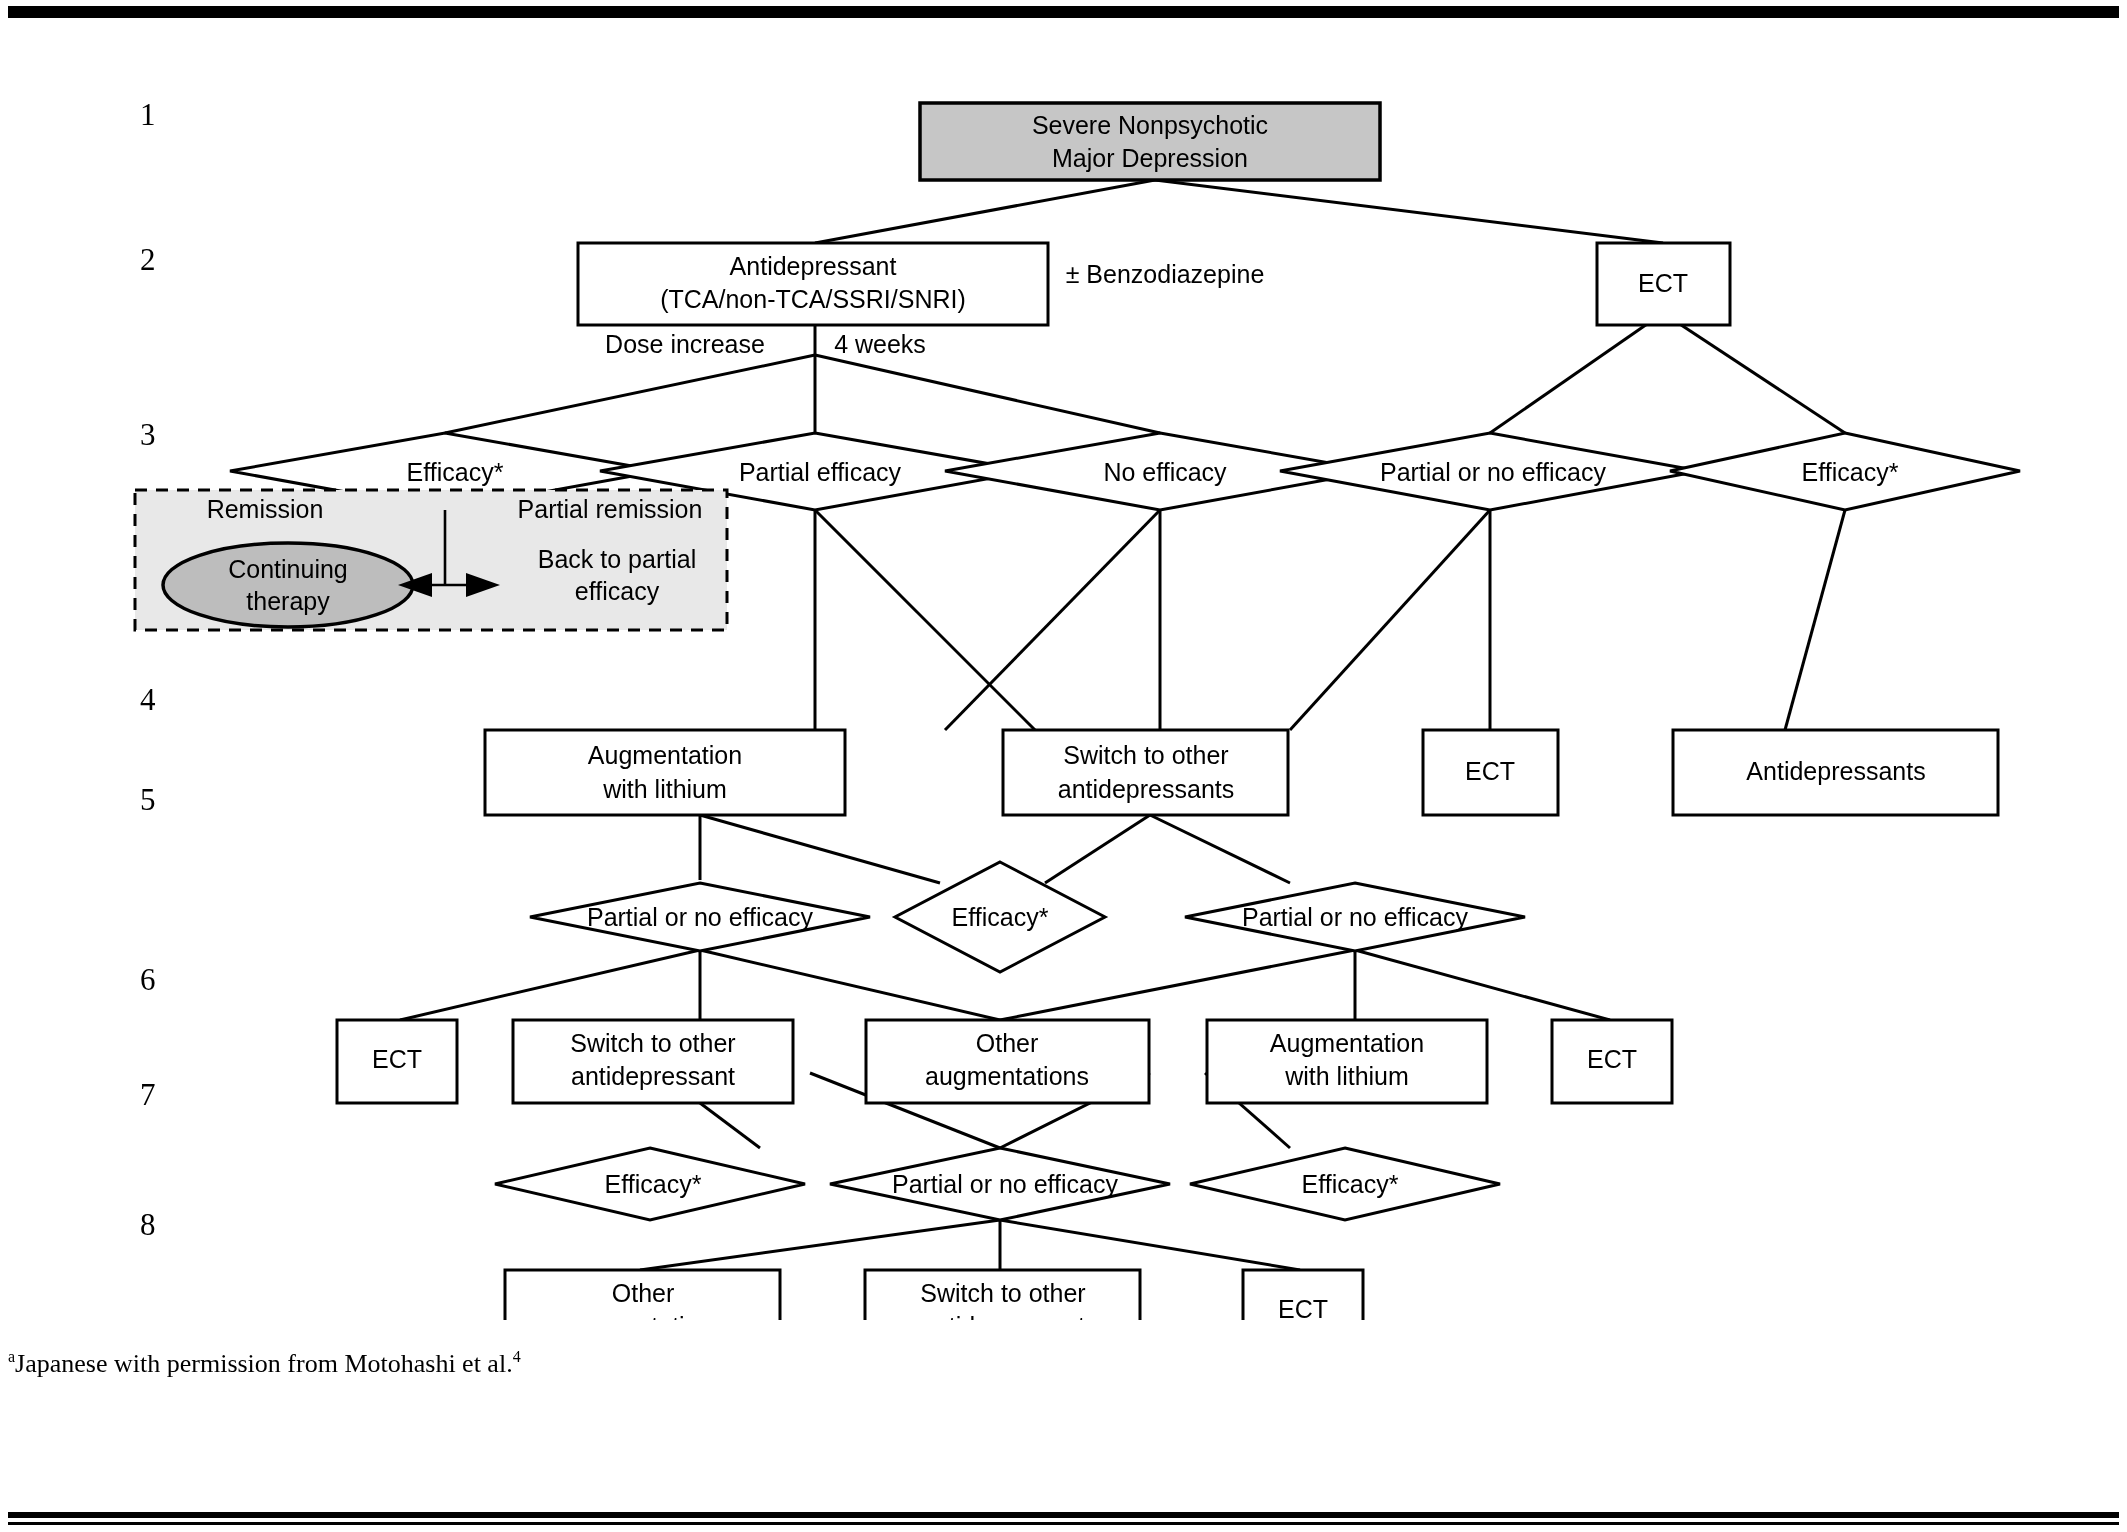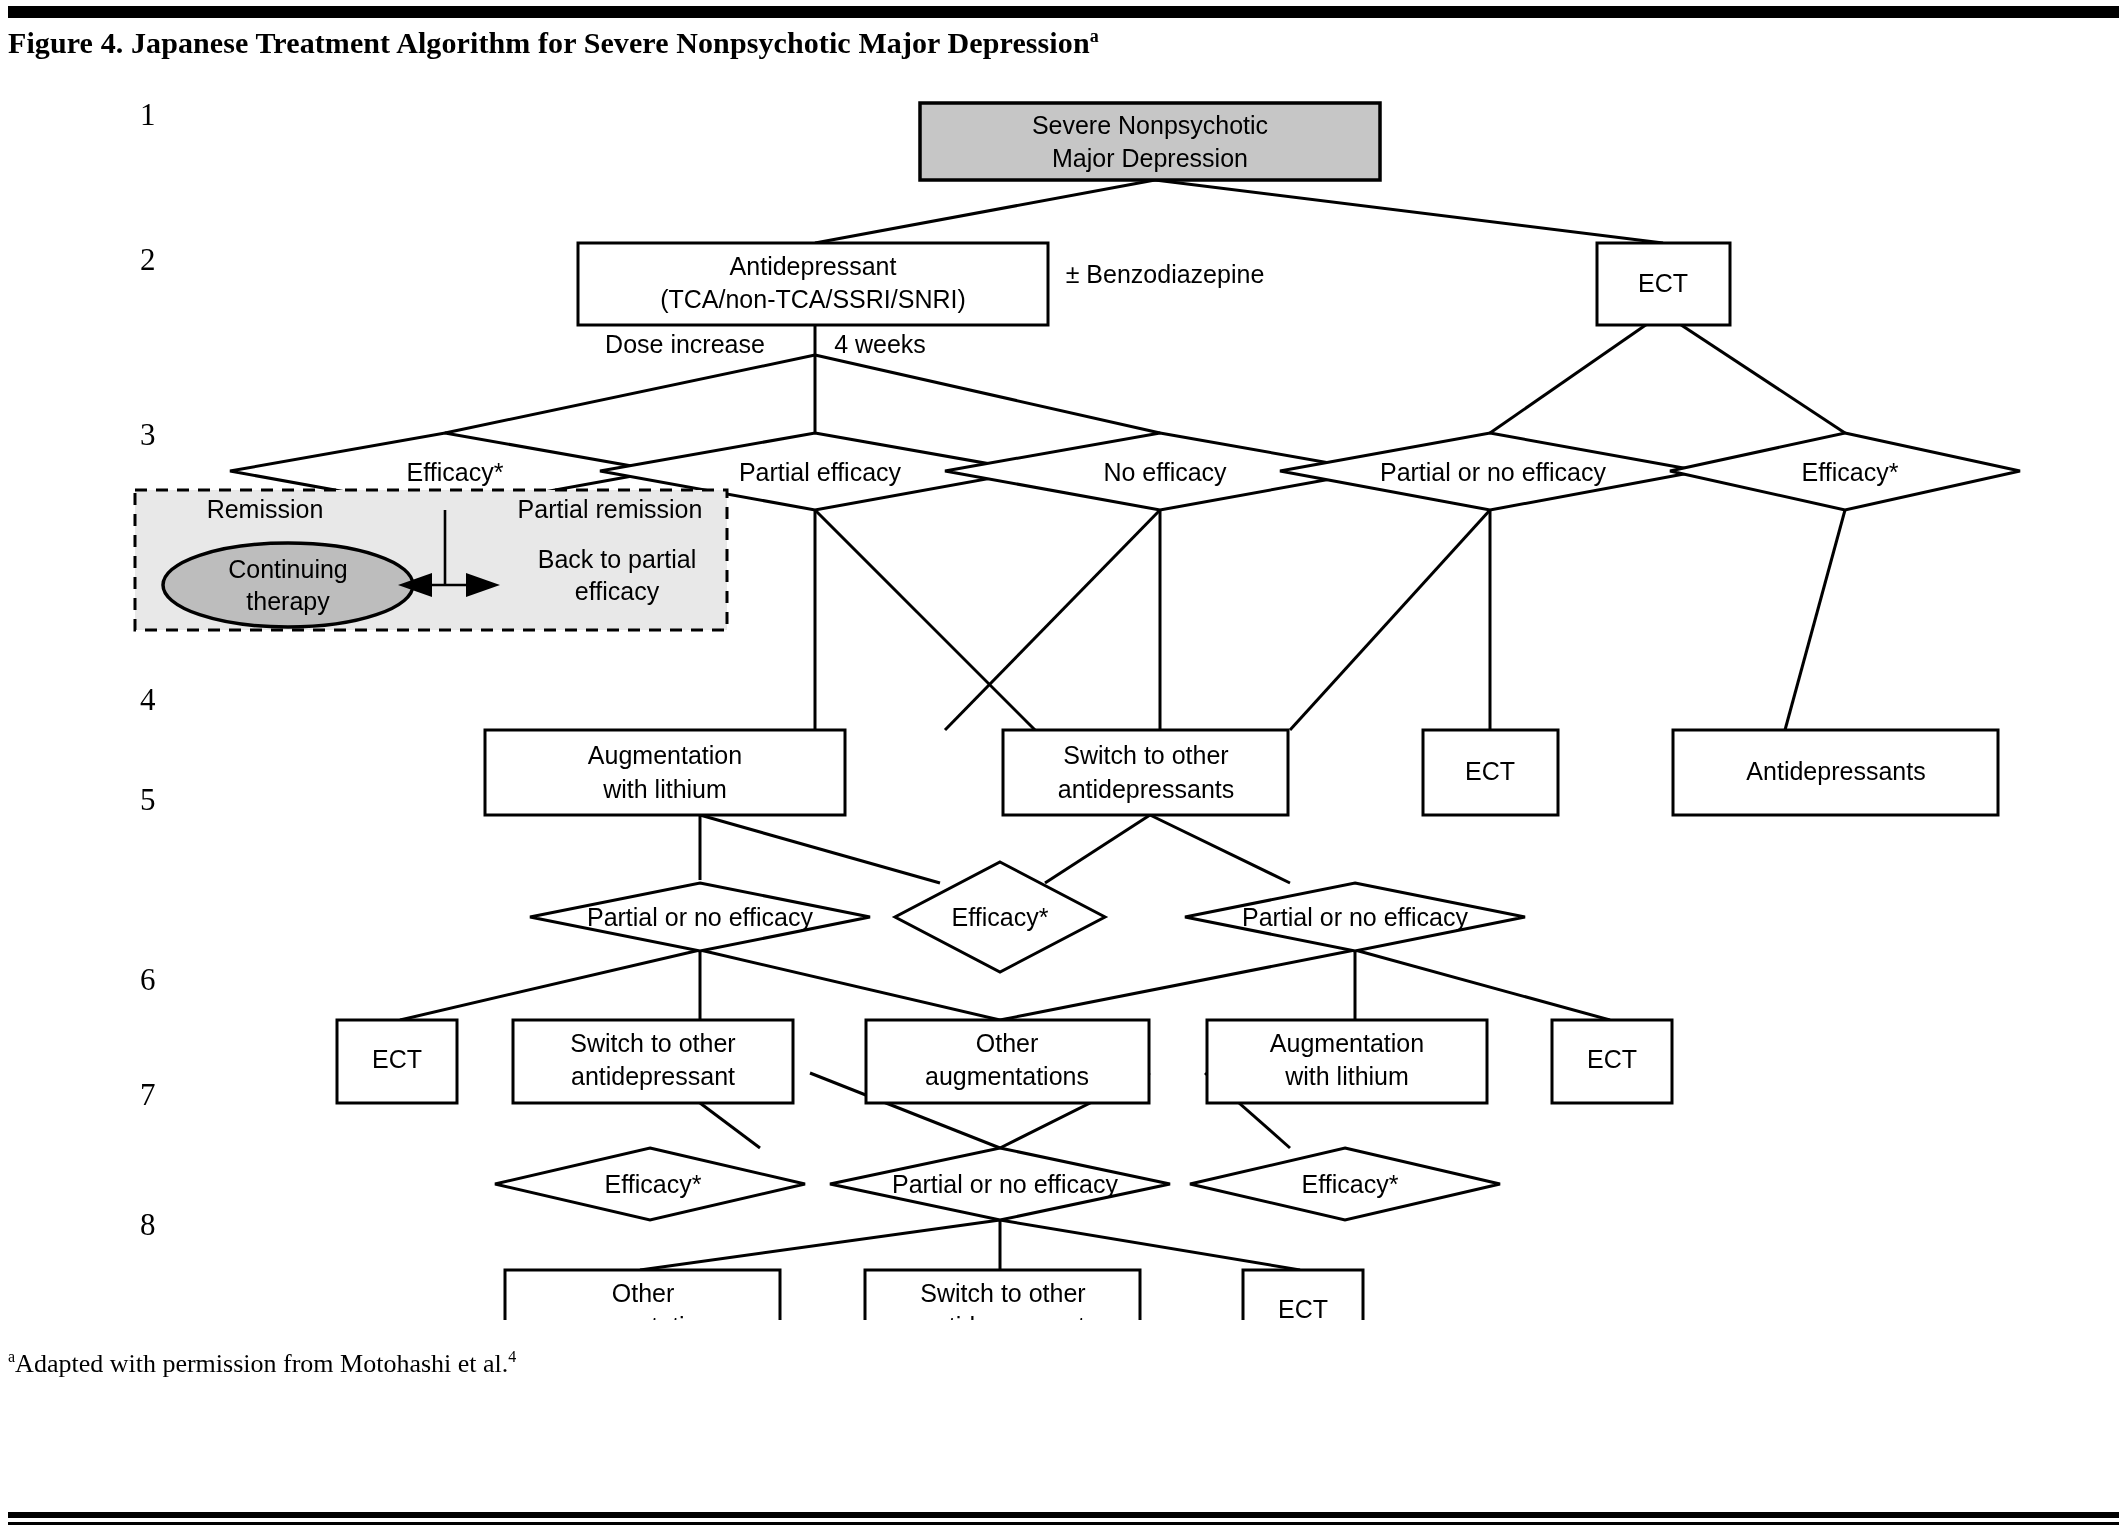--- a/index.html
+++ b/index.html
@@ -33,23 +33,20 @@
   text.rowno{font-family:"Liberation Serif",serif;font-size:31px;}
   .ctr{text-anchor:middle;}
 </style>
 </head>
 <body>
 
 <div id="page">
 
   <div class="rule-top"></div>
 
-  <div class="fig-title">
-    <span>Figure 4. Japanese Treatment Algorithm for Severe Nonpsychotic Major Depression</span><sup>a</sup>
-  </div>
 
   <div class="chart">
   <svg width="2127" height="1250" viewBox="0 0 2127 1250" xmlns="http://www.w3.org/2000/svg">
 
     <text class="rowno" x="140" y="55">1</text>
     <text class="rowno" x="140" y="200">2</text>
     <text class="rowno" x="140" y="375">3</text>
     <text class="rowno" x="140" y="640">4</text>
     <text class="rowno" x="140" y="740">5</text>
     <text class="rowno" x="140" y="920">6</text>
@@ -208,19 +205,19 @@
     <text class="ctr" x="1003" y="1232">Switch to other</text>
     <text class="ctr" x="1003" y="1265">antidepressant</text>
 
     <rect class="bx" x="1243" y="1200" width="120" height="82"></rect>
     <text class="ctr" x="1303" y="1248">ECT</text>
 
   </svg>
   </div>
 
   <div class="notes">
-    <div><sup>a</sup><span>Adapted with permission from Motohashi et al.</span><sup>4</sup></div>
+    <div><sup>a</sup><span>Japanese with permission from Motohashi et al.</span><sup>4</sup></div>
   </div>
 
   <div class="rule-bot-thick"></div>
   <div class="rule-bot-thin"></div>
 
 </div>
 
 </body></html>

